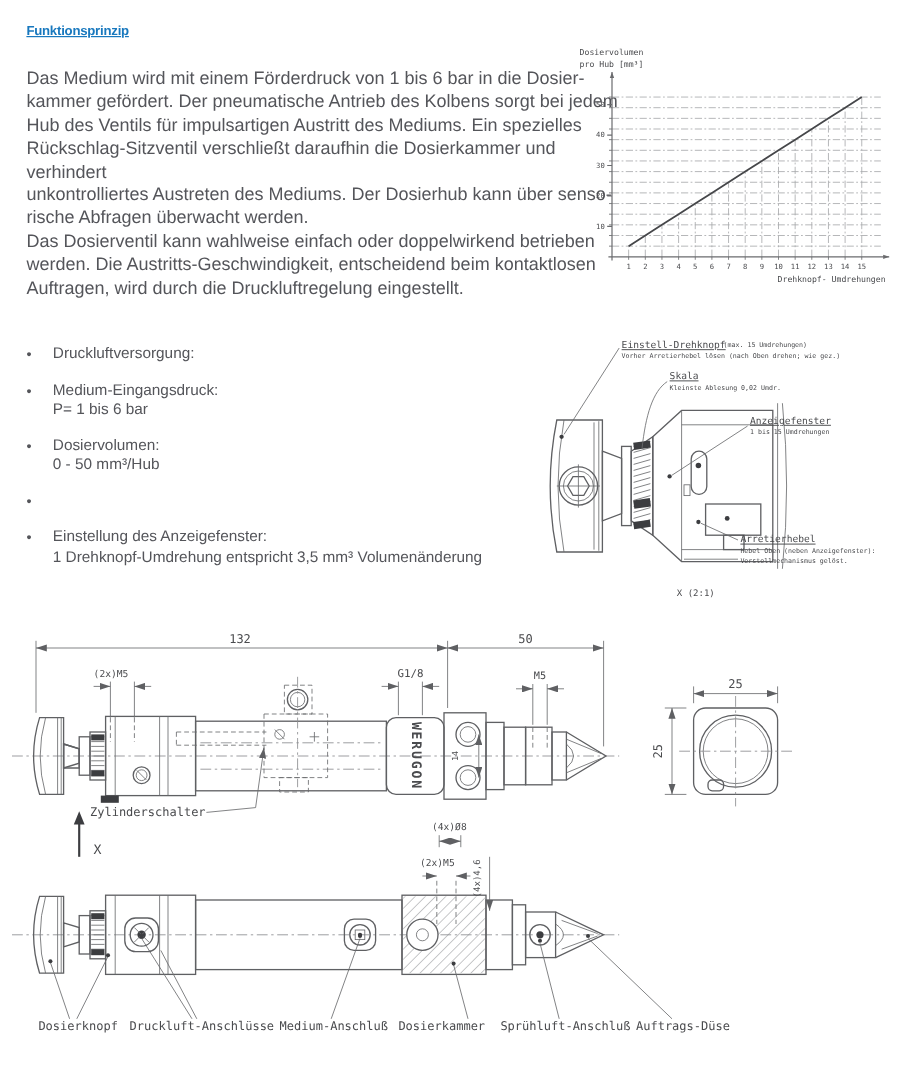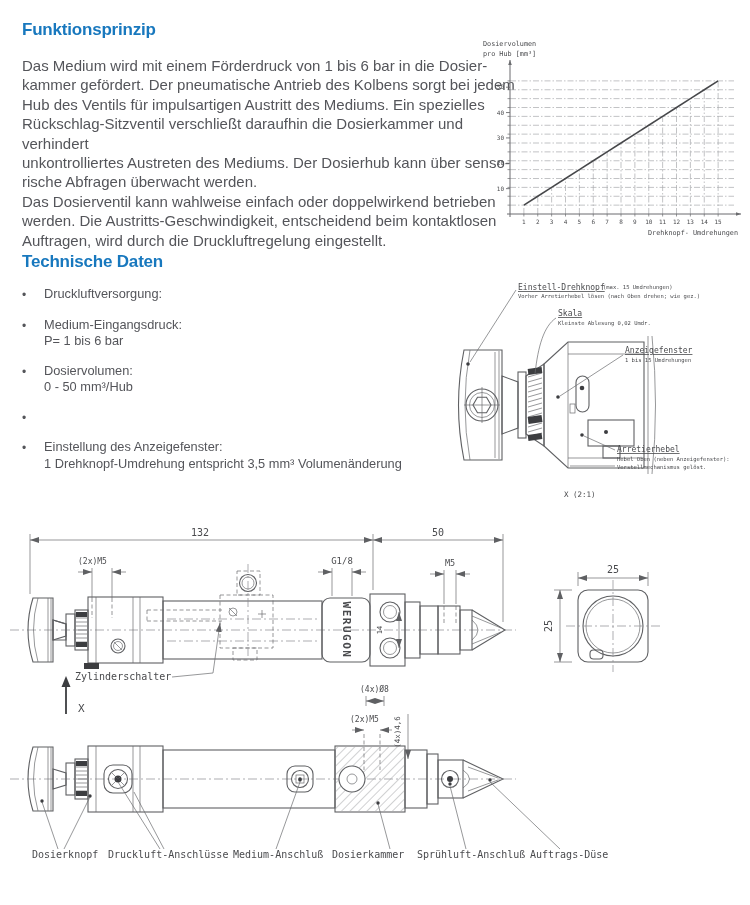--- a/index.html
+++ b/index.html
@@ -1,19 +1,19 @@
 <!DOCTYPE html>
 <html><head>
 <meta charset="utf-8">
 <style>
   html,body{margin:0;padding:0;background:#e8e8e8;}
   .page{position:relative;width:750px;height:905px;background:#ffffff;overflow:hidden;
         font-family:"Liberation Sans",sans-serif;}
-  .section-heading{position:absolute;left:22px;font-size:17px;font-weight:bold;
-        color:#1878be;letter-spacing:-0.2px;}
+  .section-heading{position:absolute;left:22px;font-size:11px;font-weight:bold;
+        color:#1878be;letter-spacing:-0.2px;text-decoration:underline;}
   #fp-heading{top:20px;}
   #td-heading{top:252px;}
   #fp-body{position:absolute;left:22px;top:56px;width:505px;font-size:15px;
         line-height:19.4px;color:#54555a;white-space:pre-line;}
   .bullets{position:absolute;left:22px;top:286px;width:470px;color:#54555a;
         font-size:12.8px;line-height:16.5px;}
   .bullet{display:flex;margin-bottom:13px;}
   .bullet .dot{width:22px;flex:0 0 22px;font-size:12px;padding-top:1px;}
   .bullet .val{white-space:pre-line;}
   svg text{font-family:"DejaVu Sans Mono","Liberation Mono",monospace;fill:#4a4b4e;}
@@ -130,21 +130,20 @@
       <line x1="27" y1="178" x2="261" y2="178" stroke="#6a6b6e" stroke-width="1"></line>
       <path d="M261,178 l-5,-1.8 v3.6 z" fill="#6a6b6e"></path>
       <line x1="30" y1="181" x2="30" y2="24" stroke="#6a6b6e" stroke-width="1"></line>
       <path d="M30,24 l-1.8,5 h3.6 z" fill="#6a6b6e"></path>
       <polyline points="43.875,169.125 57.75,160.25 71.625,151.375 85.5,142.5 99.375,133.625 113.25,124.75 127.125,115.875 141,107 154.875,98.125 168.75,89.25 182.625,80.375 196.5,71.5 210.375,62.625 224.25,53.75 238.125,44.875" fill="none" stroke="#46474a" stroke-width="1.5"></polyline>
       <text x="3" y="10" font-size="6.8" fill="#55565a">Dosiervolumen</text>
       <text x="3" y="19.5" font-size="6.8" fill="#55565a">pro Hub [mm³]</text>
       <text x="258" y="199" text-anchor="end" font-size="6.8" fill="#55565a">Drehknopf- Umdrehungen</text>
     </svg>
 
-  <div id="td-heading" class="section-heading">Technische Daten</div>
 
   <div class="bullets">
     <div class="bullet">
       <span class="dot">•</span>
       <div>
           <div>Druckluftversorgung:</div>
         </div>
     </div>
     <div class="bullet">
       <span class="dot">•</span>

